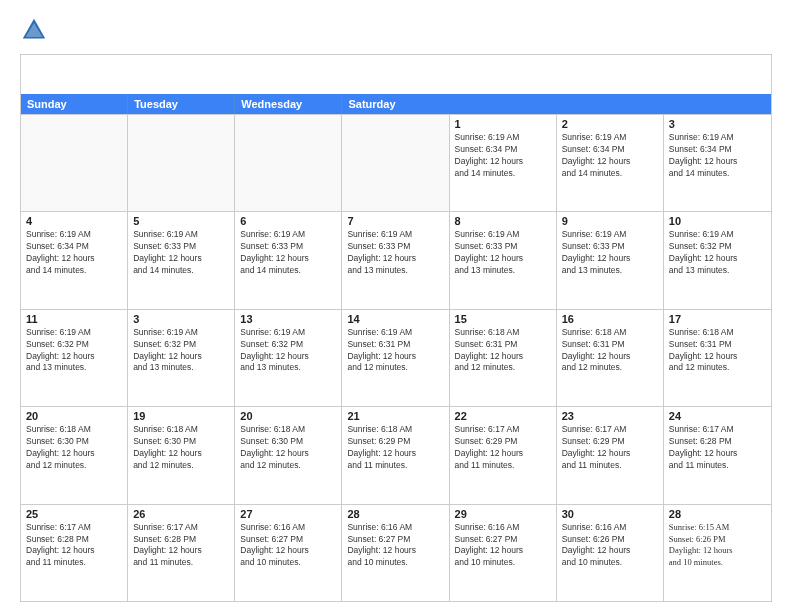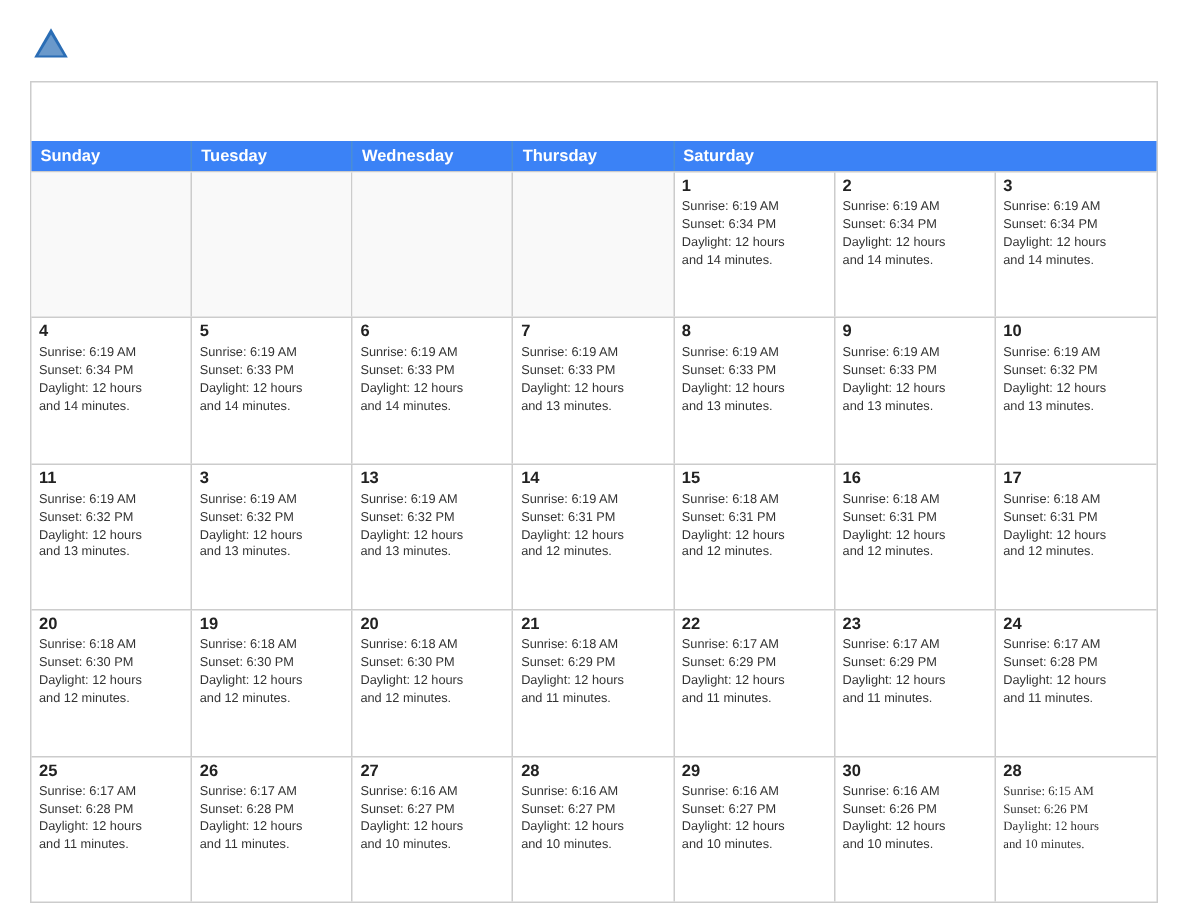--- a/index.html
+++ b/index.html
@@ -128,21 +128,20 @@
       <div class="main-title"></div>
       <div class="subtitle"></div>
     </div>
   </div>
 
   <div class="calendar">
     <div class="cal-header" id="cal-header">
         <div class="cal-header-cell">Sunday</div>
         <div class="cal-header-cell">Tuesday</div>
         <div class="cal-header-cell">Wednesday</div>
-        <div class="cal-header-cell">Thursday</div>
         <div class="cal-header-cell">Saturday</div>
       </div>
     <div class="cal-body" id="cal-body">
         <div class="cal-row">
           <div class="cal-cell empty"></div>
           <div class="cal-cell empty"></div>
           <div class="cal-cell empty"></div>
           <div class="cal-cell empty"></div>
           <div class="cal-cell">
             <span class="day-num">1</span>

